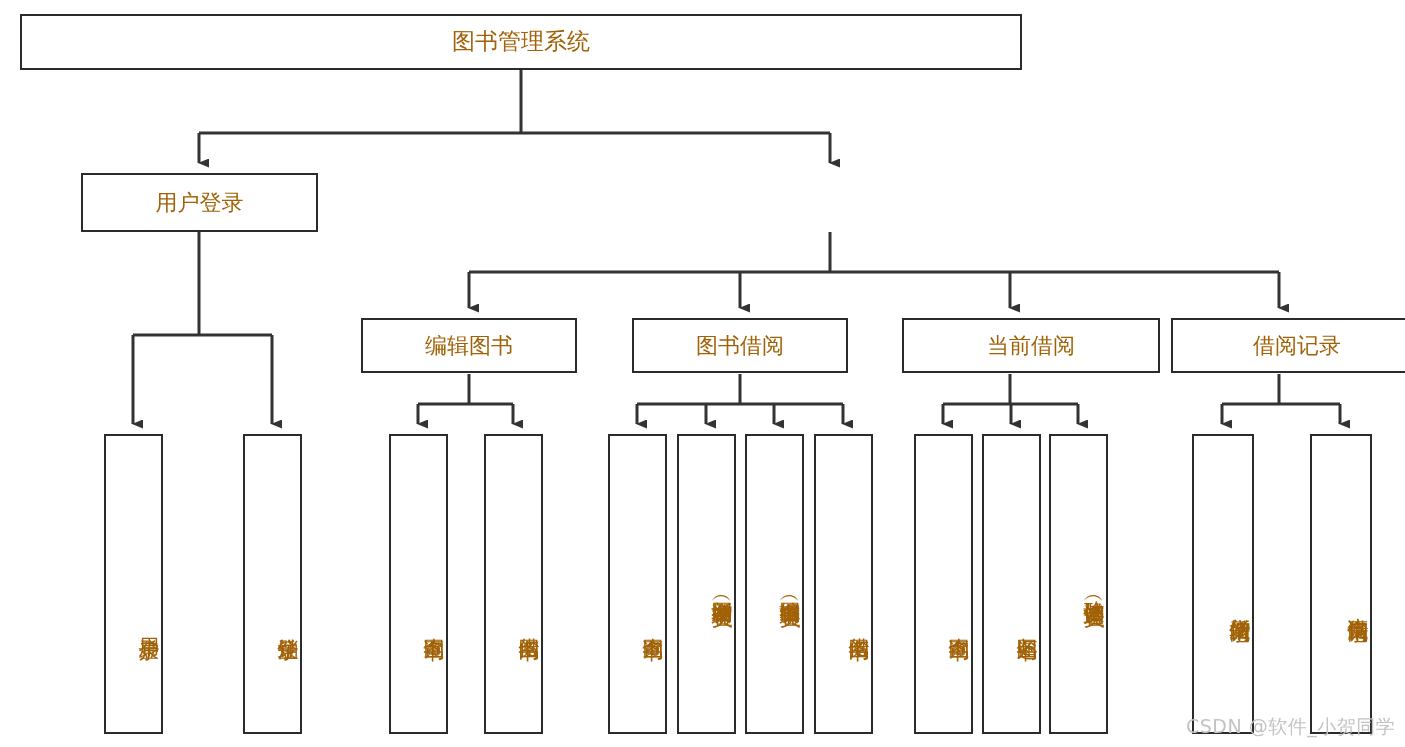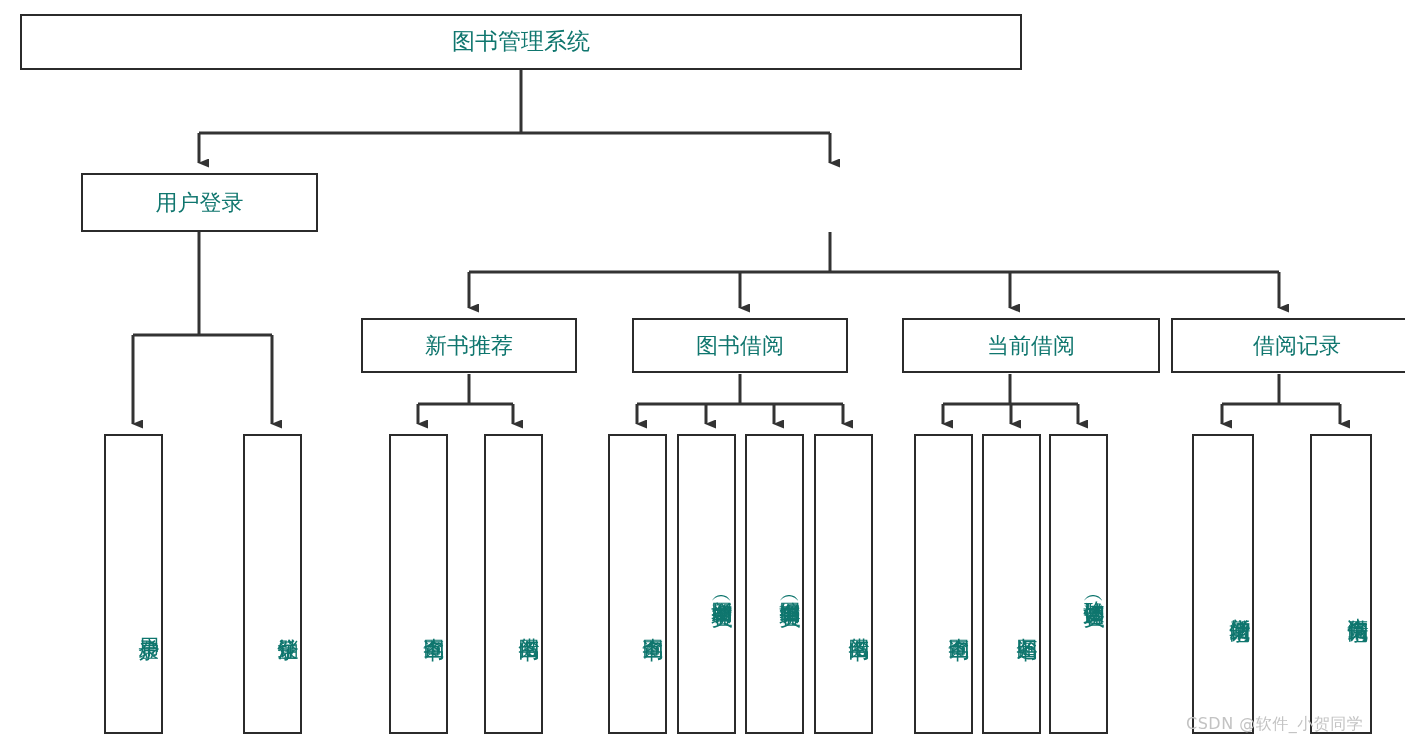--- a/index.html
+++ b/index.html
@@ -26,21 +26,21 @@
     height: 747px;
   }
   .node {
     position: absolute;
     box-sizing: border-box;
     background: #ffffff;
     border: 2px solid #2b2b2b;
     display: flex;
     align-items: center;
     justify-content: center;
-    color: #0f766e;
+    color: #a16207;
     text-align: center;
     line-height: 1.18;
   }
   .node-h {
     font-size: 22px;
   }
   .node-root {
     font-size: 23px;
   }
   .node-v {
@@ -61,21 +61,21 @@
   .node-v.leaf-short {
     padding-top: 8px;
   }
   .node-label {
     display: block;
   }
   .watermark {
     position: absolute;
     left: 1186px;
     top: 714px;
-    font-size: 16px;
+    font-size: 19px;
     color: #c3c3c3;
     white-space: nowrap;
     letter-spacing: 0.5px;
     pointer-events: none;
   }
 </style>
 </head>
 <body>
 
 <div id="diagram-root">
@@ -133,21 +133,21 @@
   <div class="node node-root" style="left:20px; top:14px; width:1002px; height:56px;">
     <span class="node-label">图书管理系统</span>
   </div>
 
   <div class="node node-h" style="left:81px; top:173px; width:237px; height:59px;">
     <span class="node-label">用户登录</span>
   </div>
 
 
   <div class="node node-h" style="left:361px; top:318px; width:216px; height:55px;">
-    <span class="node-label">新书推荐</span>
+    <span class="node-label">编辑图书</span>
   </div>
 
   <div class="node node-h" style="left:632px; top:318px; width:216px; height:55px;font-family:Liberation Serif, serif;">
     <span class="node-label">图书借阅</span>
   </div>
 
   <div class="node node-h" style="left:902px; top:318px; width:258px; height:55px;">
     <span class="node-label">当前借阅</span>
   </div>
 

